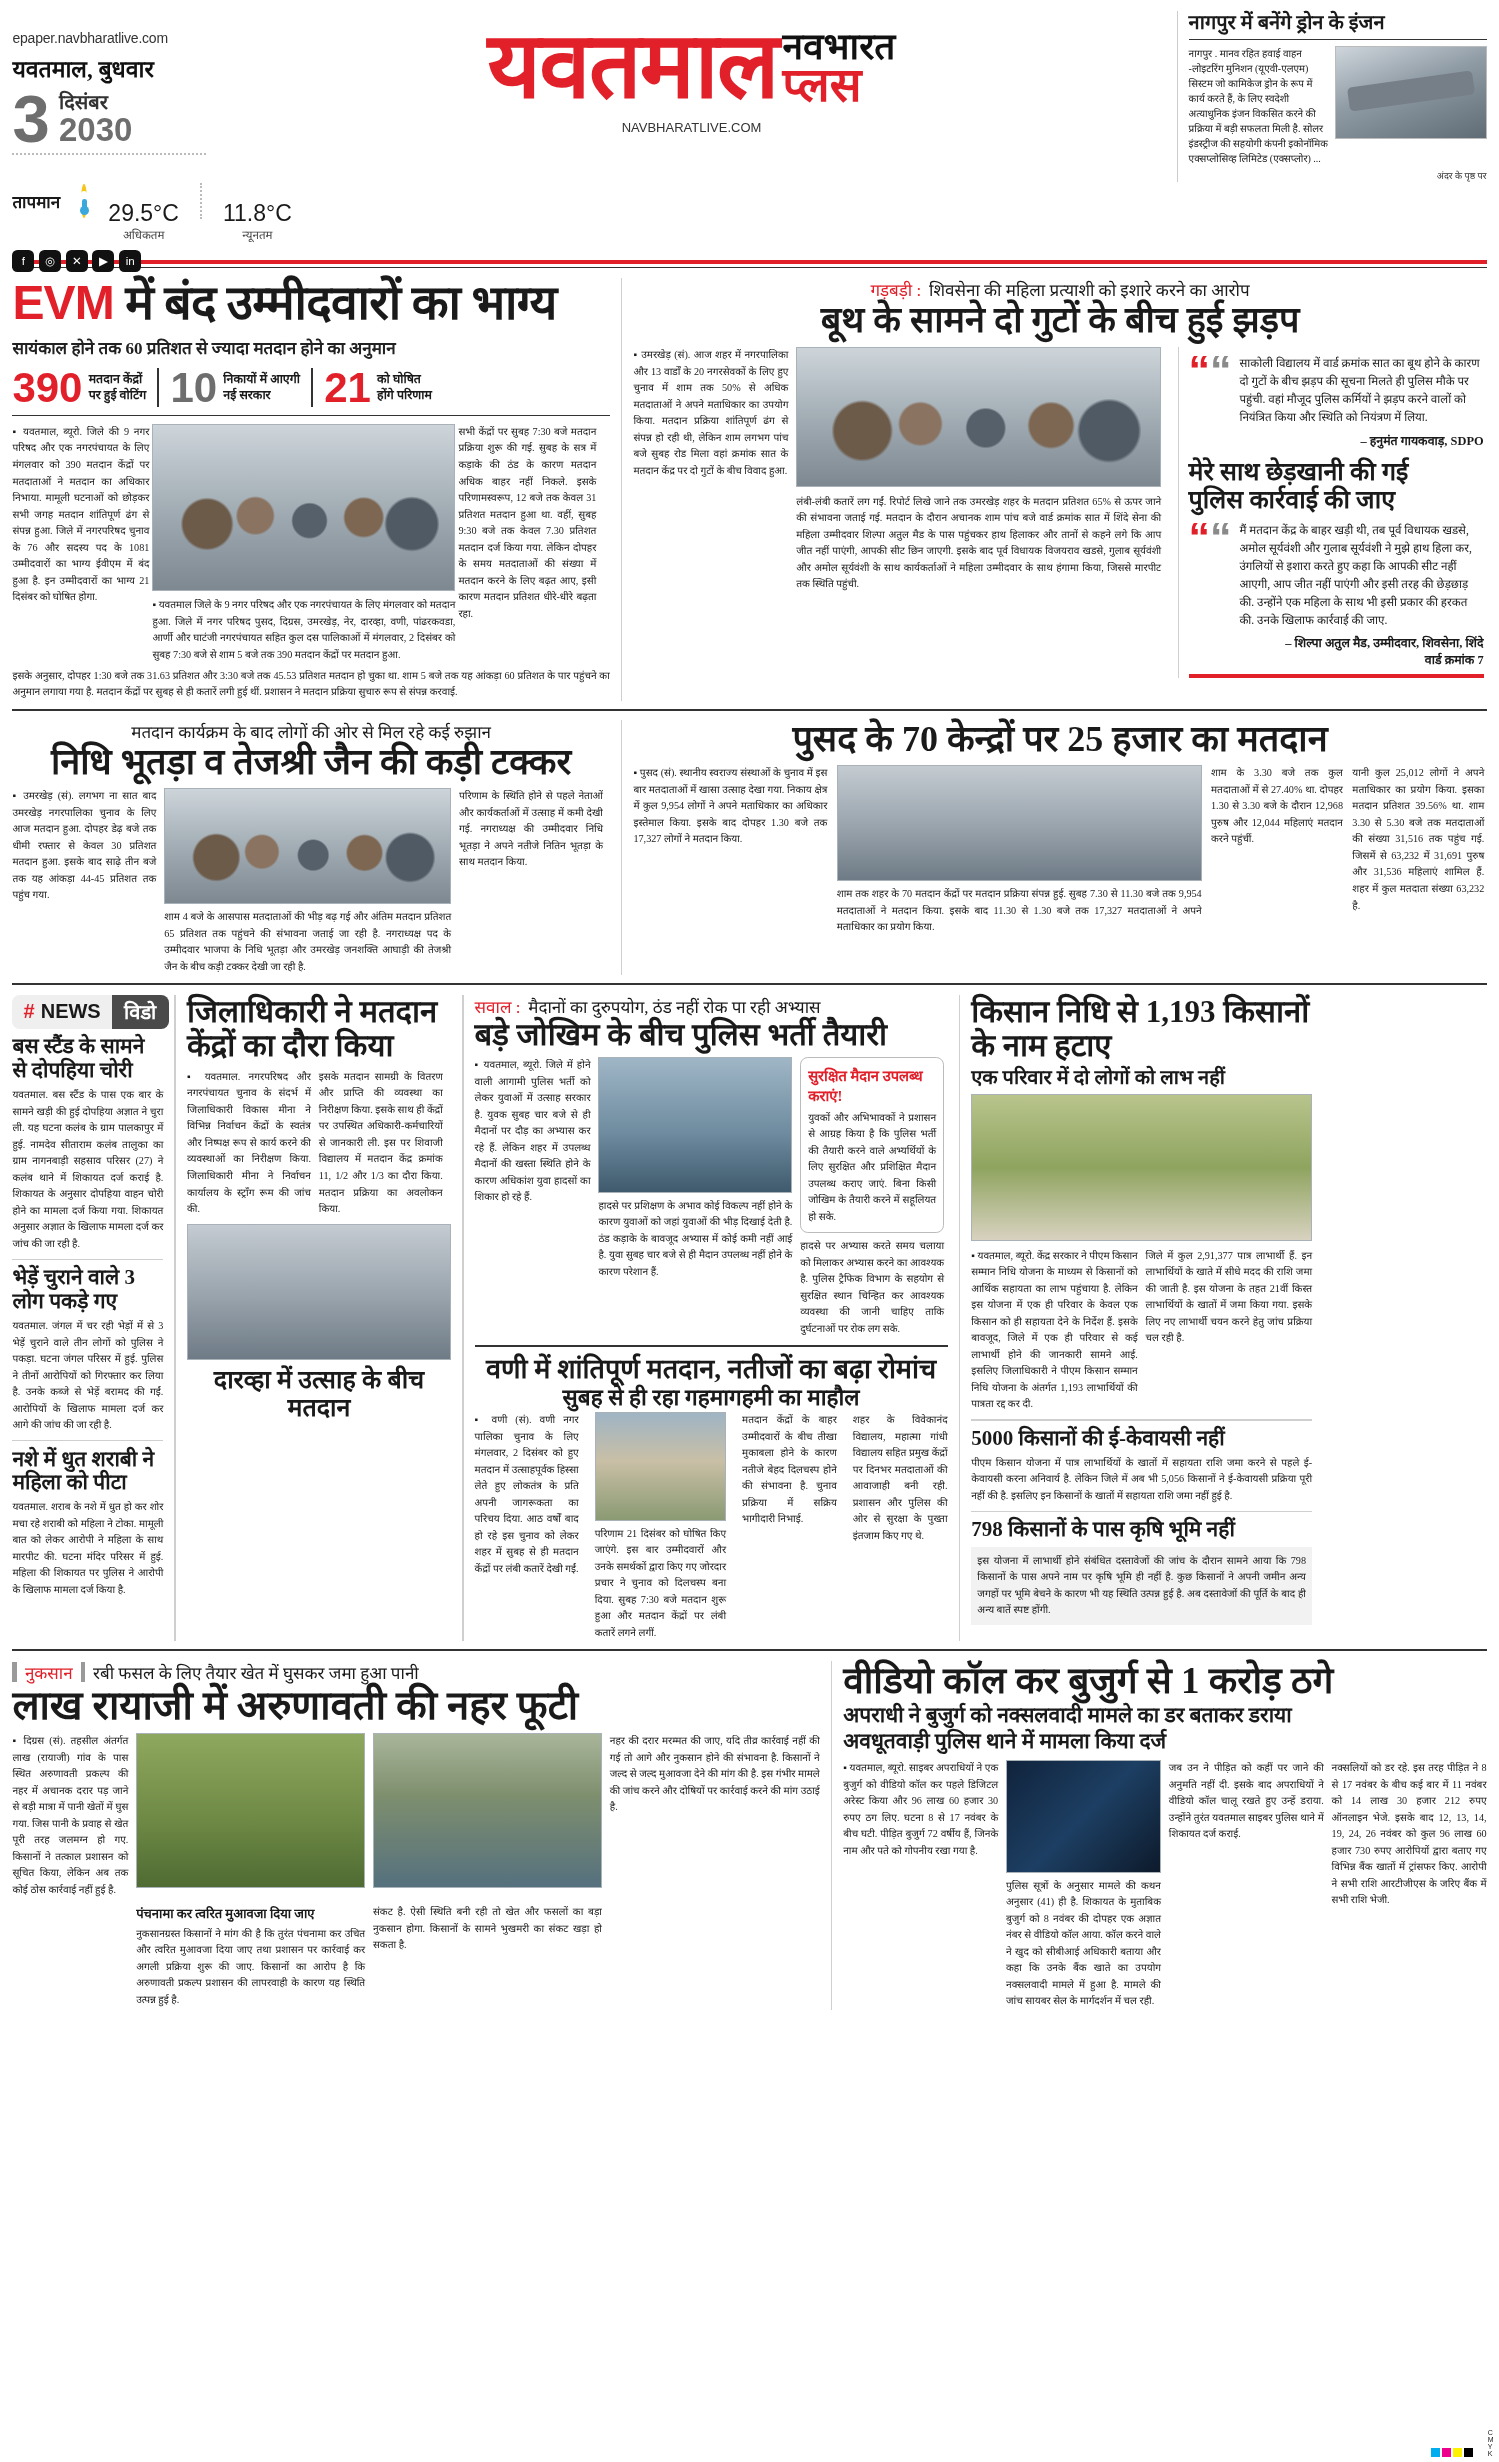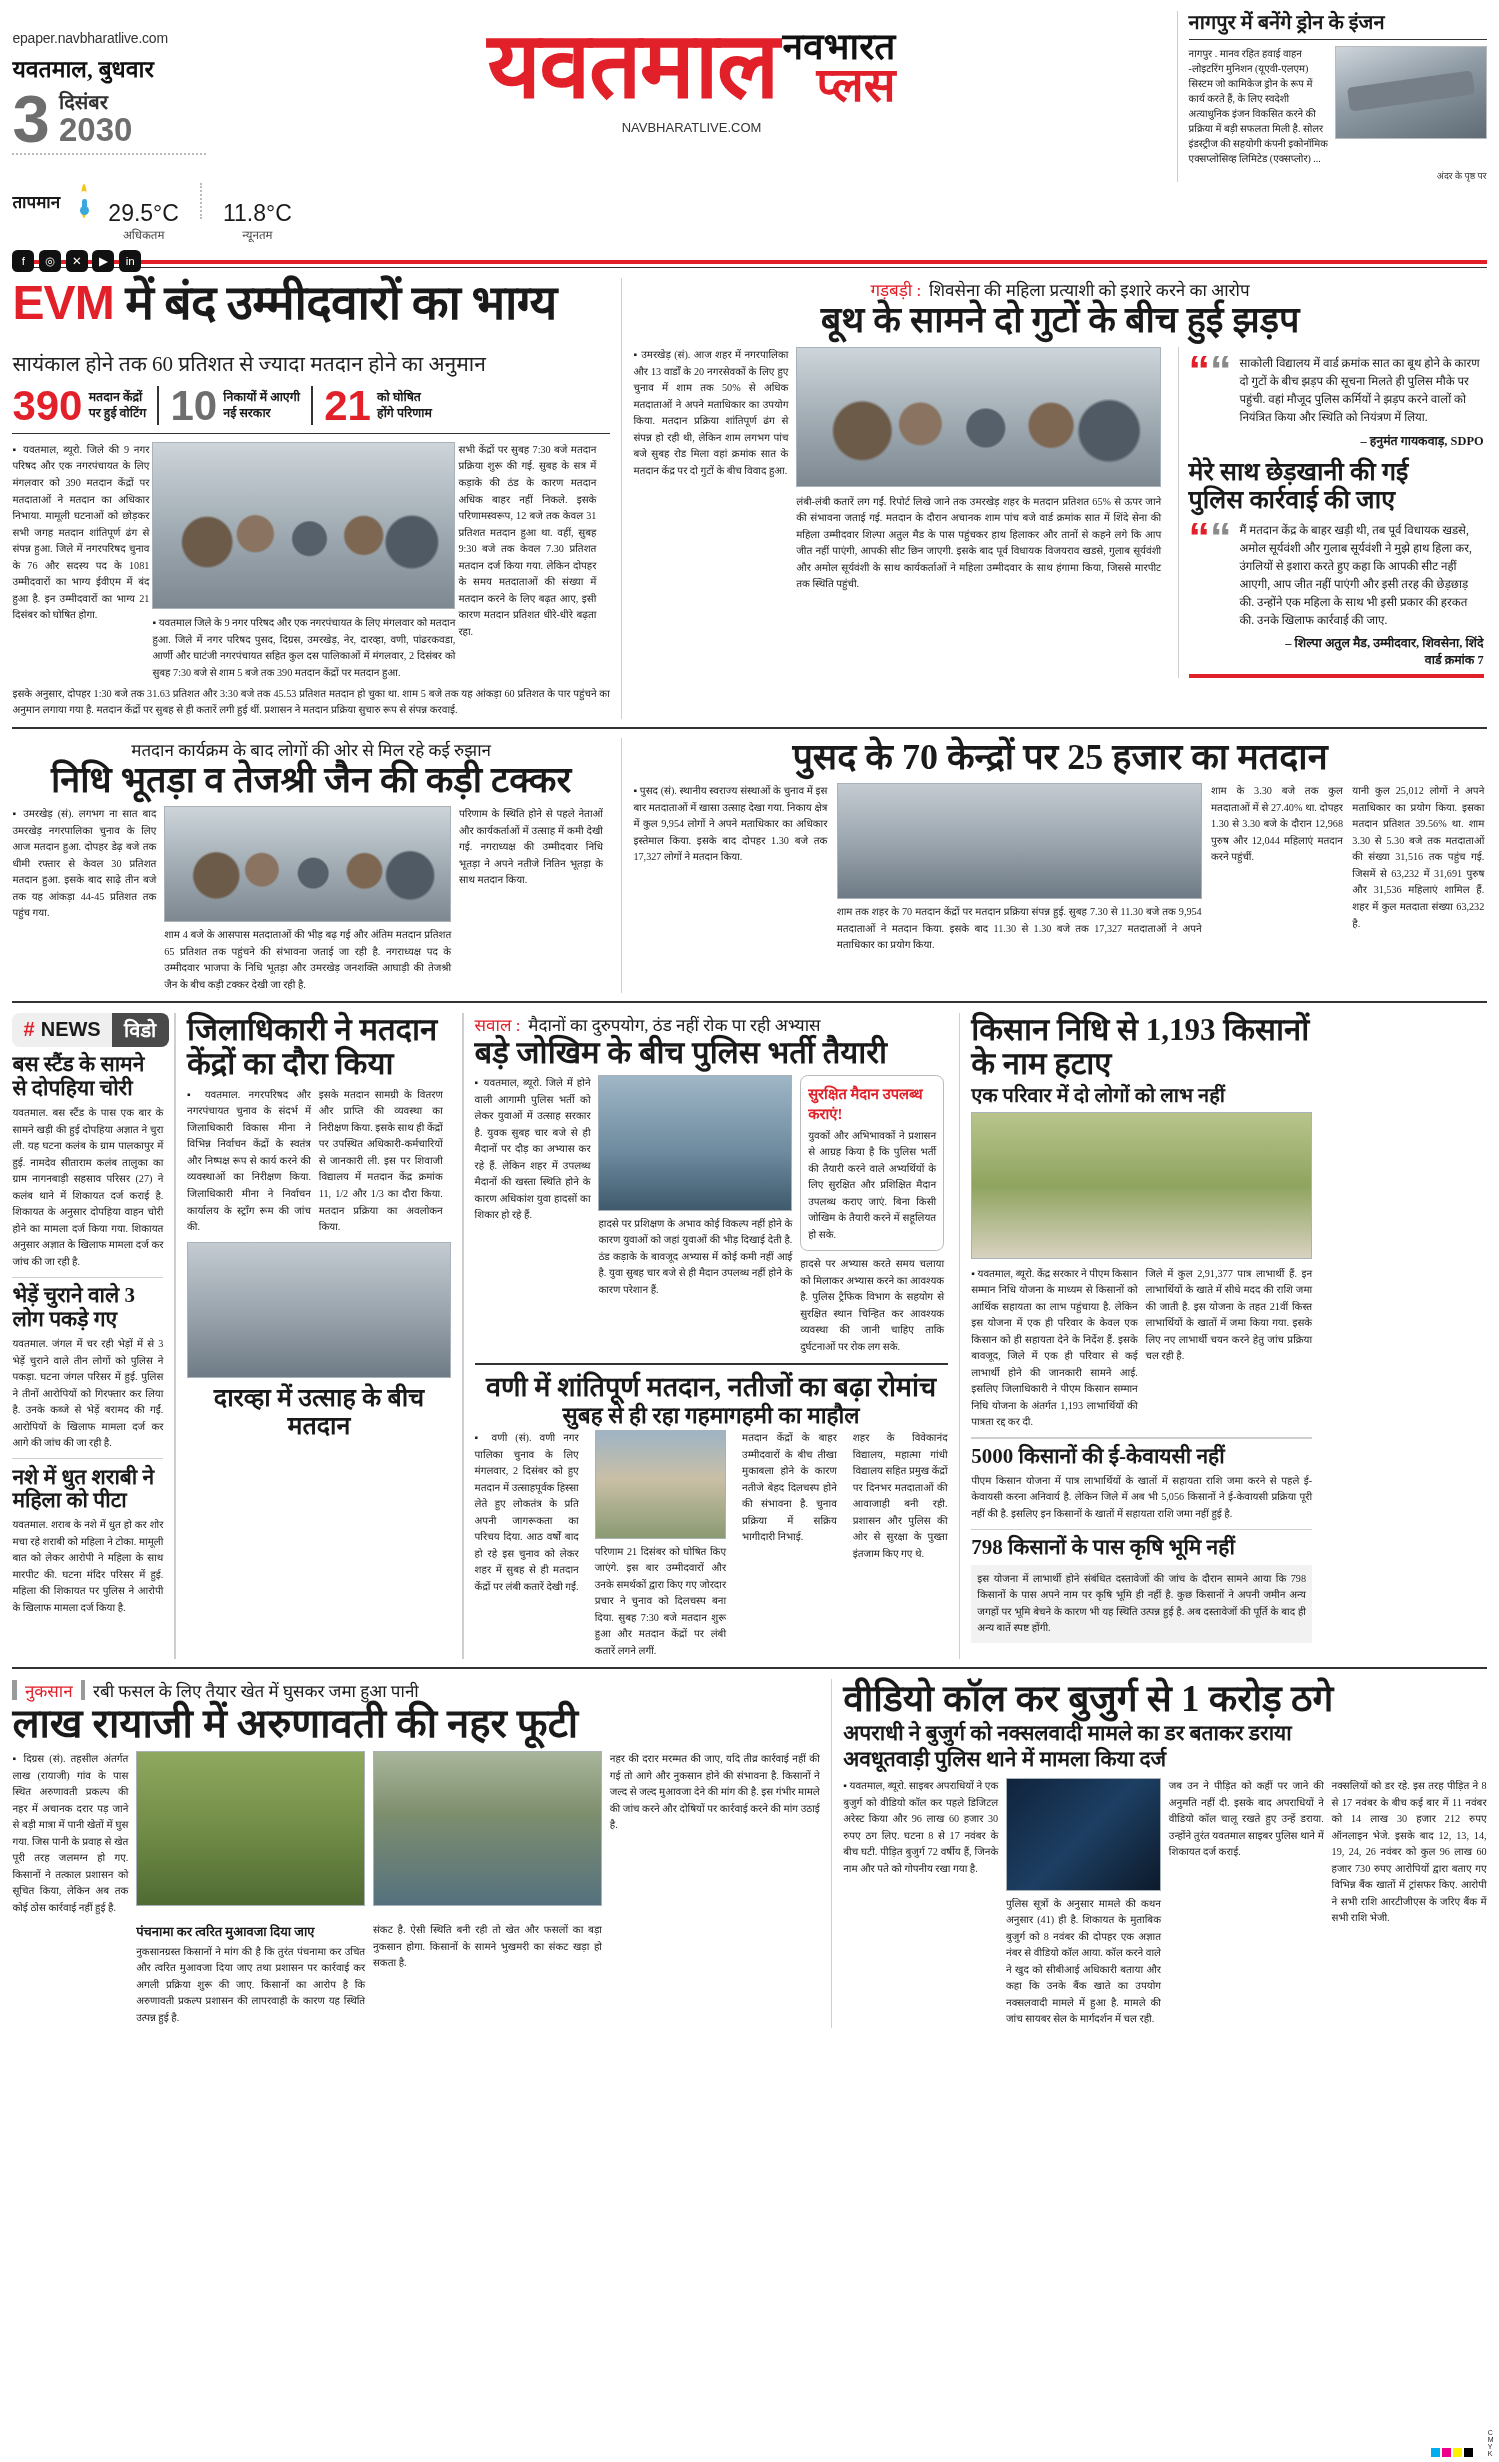--- a/index.html
+++ b/index.html
@@ -32,21 +32,21 @@
   .t-val { text-align:center; }
   .t-num { font-size:23px; font-family:"Liberation Sans",sans-serif;margin-top:40px; }
   .t-sub { font-size:11.6px; color:#444; }
   .t-div { width:0; border-left:2.3px dotted #bbb; height:36px; }
   .socials { display:flex; gap:4.7px; margin-top:7.8px;}
   .soc { width:22px;height:22px;border-radius:5.4px;background:#111;color:#fff;display:flex;align-items:center;justify-content:center;font-size:11.6px;font-family:"Liberation Sans",sans-serif;}
 
   .mh-center { flex:1; text-align:center; padding-top:14px; position:relative;}
   .logo-wrap { display:inline-flex; align-items:flex-start; gap:4.7px;}
   .logo-main { font-size:92px; font-weight:bold; color:#e1202a; line-height:.9; letter-spacing:-1.6px; }
-  .logo-stack { text-align:right; line-height:.92; padding-top:4.7px;}
+  .logo-stack { text-align:left; line-height:.92; padding-top:4.7px;}
   .logo-nav { font-size:37px; font-weight:bold; color:#111; }
   .logo-plus { font-size:47px; font-weight:bold; color:#e1202a; }
   .mh-site { margin-top:12.4px; font-family:"Liberation Sans",sans-serif; font-size:13px; color:#333;}
 
   .mh-right { width:310px; border-left:1.6px solid #ccc; padding-left:11px; }
   .mh-r-head { font-size:20px; font-weight:bold; line-height:1.15; border-bottom:1.6px solid #333; padding-bottom:4.7px;}
   .mh-r-body { display:flex; gap:6.2px; margin-top:6.2px;}
   .mh-r-text { font-size:10px; line-height:1.5; width:140px;}
   .mh-r-img { flex:1; height:93px; background:linear-gradient(160deg,#cfd6dc,#8e9aa4 45%,#5f6b75); border:0.8px solid #bbb; position:relative; overflow:hidden;}
   .mh-r-img::after{content:"";position:absolute;left:8%;top:35%;width:84%;height:26%;background:#767f88;transform:rotate(-8deg);border-radius:4.7px;}
@@ -56,21 +56,21 @@
   .rule-thin { height:1.6px; background:#333; margin-top:2.3px;}
 
   
   .cols { display:flex; gap:11px; margin-top:9.3px; }
   .colL { width:598px; }
   .colR { width:854px; }
   .vsep { width:1.6px; background:#cfcfcf; }
 
   h1.lede { font-size:48px; font-weight:bold; line-height:1.05; letter-spacing:-0.8px;}
   h1.lede .evm { color:#e1202a; font-family:"Liberation Sans",sans-serif; }
-  .sub-lede { font-size:21px; font-weight:normal; margin-top:21px; color:#222;}
+  .sub-lede { font-size:17px; font-weight:bold; margin-top:8px; color:#222;}
 
   .stats { display:flex; align-items:center; gap:11px; margin-top:9.3px; border-bottom:1.6px solid #333; padding-bottom:7.8px;}
   .stat { display:flex; align-items:center; gap:6.2px;}
   .stat .n { font-size:42px; font-weight:bold; font-family:"Liberation Sans",sans-serif; line-height:.9;}
   .stat .n.red { color:#e1202a; }
   .stat .n.gray { color:#6e6e6e; }
   .stat .t { font-size:12.4px; line-height:1.25; font-weight:bold;}
   .sbar { width:2.3px; height:39px; background:#333;}
 
   .body-cols { display:flex; gap:3px; margin-top:7.8px; }

